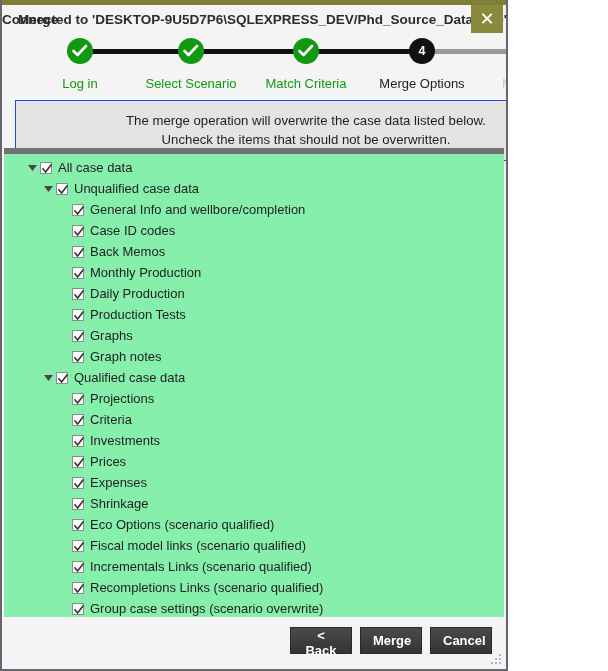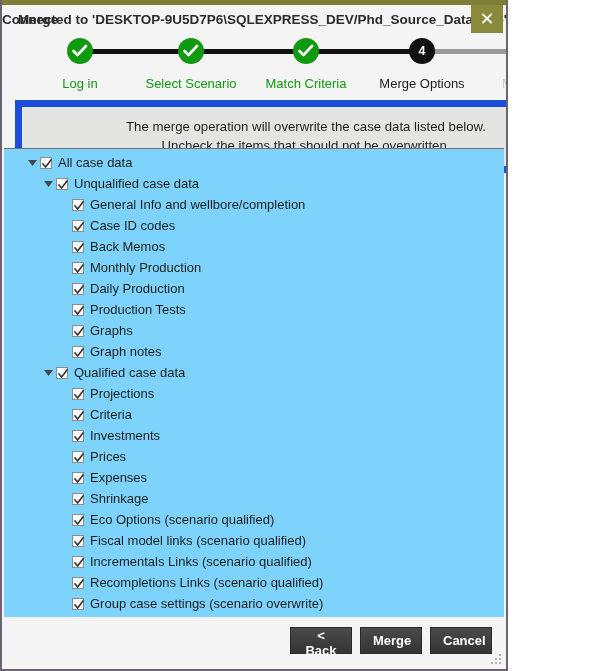--- a/index.html
+++ b/index.html
@@ -149,39 +149,39 @@
   .step-label.future  { color: #c9c9c9; }
 
   
   .notice {
     position: absolute;
     top: 100px;
     left: 13px;
     width: 582px;
     box-sizing: border-box;
     background: #e4e4e2;
-    border: 7px solid #1d4ed8;
+    border: 1px solid #1d4ed8;
     padding: 10px 6px 11px 6px;
     text-align: center;
   }
   .notice div {
     font-size: 13.2px;
     color: #1f1f1f;
     line-height: 19px;
   }
 
   
   .tree-panel {
     position: absolute;
     top: 148px;
     left: 2px;
     right: 2px;
     bottom: 52px;
-    background: #7dd3fc;
-    border-top: 1px solid #737373;
+    background: #86efac;
+    border-top: 6px solid #737373;
     overflow: auto;
     padding-top: 3px;
   }
   .tree-row {
     display: flex;
     align-items: center;
     height: 21px;
     cursor: default;
   }
   .tree-row .indent { flex: none; }

